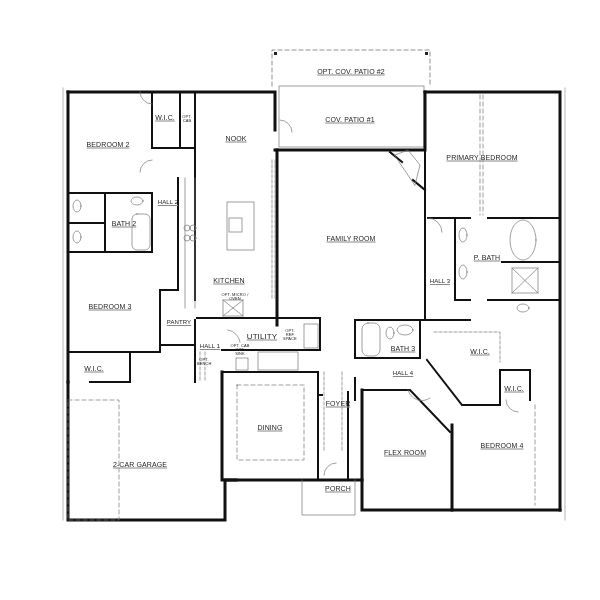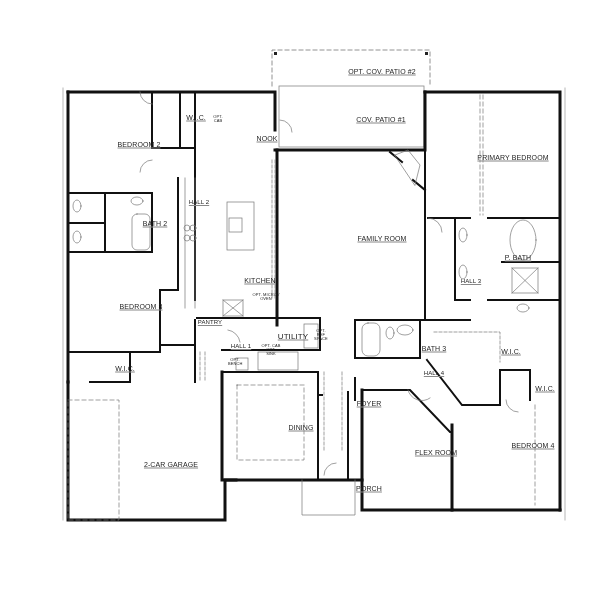--- a/index.html
+++ b/index.html
@@ -1,18 +1,18 @@
 <!DOCTYPE html>
 <html><head>
 <meta charset="utf-8">
 <style>
   html,body{margin:0;padding:0;background:#ffffff;}
   body{width:600px;height:600px;position:relative;overflow:hidden;font-family:"Liberation Sans",sans-serif;}
   #plan{position:absolute;left:0;top:0;width:600px;height:600px;}
-  .lbl{position:absolute;font-family:"Liberation Sans",sans-serif;font-size:7px;color:#222;text-decoration:underline;text-decoration-color:#888;white-space:nowrap;transform:translate(-50%,-50%);letter-spacing:0.1px;margin-left:31px;}
+  .lbl{position:absolute;font-family:"Liberation Sans",sans-serif;font-size:7px;color:#222;text-decoration:underline;text-decoration-color:#888;white-space:nowrap;transform:translate(-50%,-50%);letter-spacing:0.1px;}
   .lbl.sm{font-size:4px;text-decoration:none;line-height:4px;text-align:center;}
 </style>
 </head>
 <body>
 
 <svg id="plan" viewBox="0 0 600 600" xmlns="http://www.w3.org/2000/svg">
   <g fill="none" stroke-linecap="square">
 
     <g stroke="#777" stroke-width="0.8" stroke-dasharray="4,3">
       <path d="M272,86 L272,50 L430,50 L430,86"></path>

